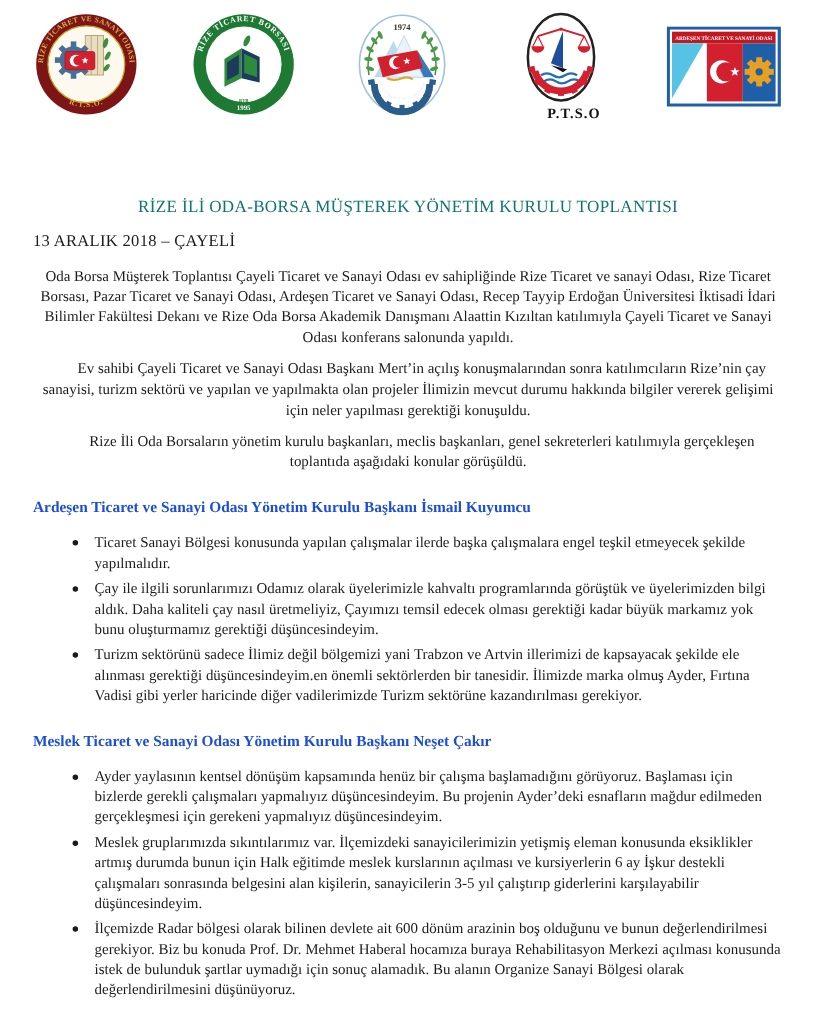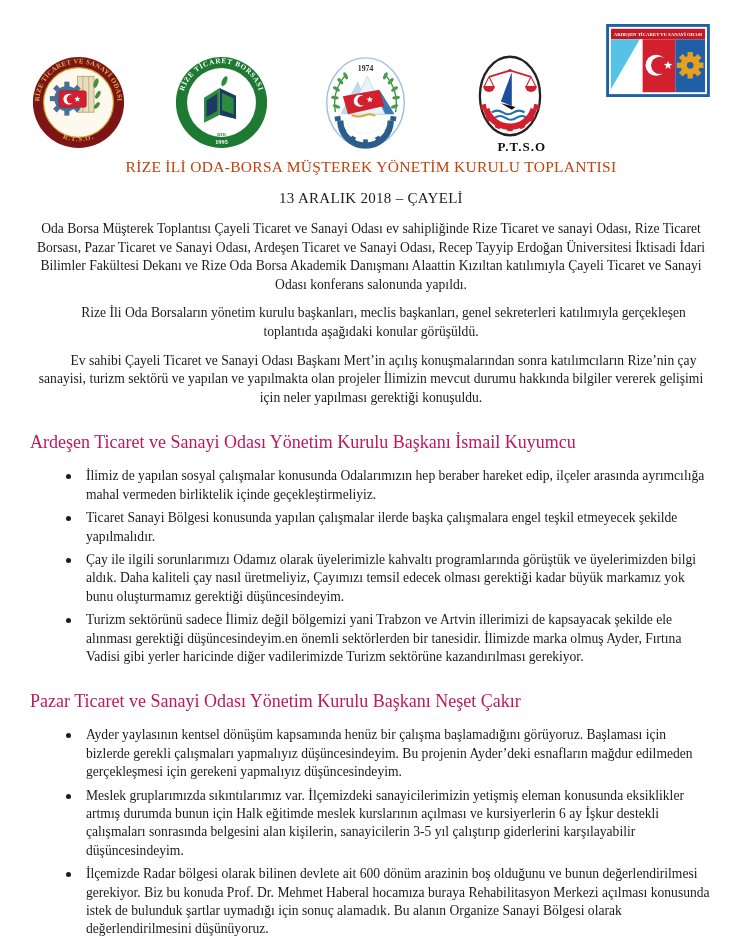--- a/index.html
+++ b/index.html
@@ -9,44 +9,44 @@
     font-family:"Liberation Serif", serif;
     color:#1b1b1b;
   }
   .page { padding:8px 28px 0 30px; }
 
   
   .logos {
     display:flex; justify-content:space-between; align-items:flex-start;
     height:104px; padding:2px 2px 0 0;
   }
-  .logo { display:flex; flex-direction:column; align-items:center;margin-top:44px; }
+  .logo { display:flex; flex-direction:column; align-items:center; }
   .logo-ardesen { margin-top:14px; }
   .logo-ptso .caption {
     font-weight:bold; font-size:13px; letter-spacing:1px; margin-top:1px; color:#111;padding-left:24px;
   }
   svg text { font-family:"Liberation Serif", serif; }
 
   
   h1.doc-title {
-    margin-top:46px; text-align:center; font-weight:normal;
-    font-size:15.5px; letter-spacing:.3px; color:#c2410c;
+    margin-top:68px; text-align:center; font-weight:normal;
+    font-size:15.5px; letter-spacing:.3px; color:#0f766e;
   }
   h2.doc-date {
-    margin-top:14px; text-align:center; font-weight:normal;
+    margin-top:14px; font-weight:normal;
     font-size:15px; letter-spacing:.3px; color:#1c1c1c;
   }
 
   
   .body-text { margin-top:13px; }
   p.para { font-size:13.6px; line-height:18.6px; margin-bottom:10px; text-align:center; }
   p.para.indented { text-indent:25px; }
 
   h3.section-heading {
-    font-size:18px; font-weight:normal; margin:25px 0 14px 0; color:#be185d;
+    font-size:14px; font-weight:bold; margin:25px 0 14px 0; color:#1d4ed8;
   }
   ul.bullets { list-style:none; margin-left:33px; margin-right:2px; }
   ul.bullets li {
     position:relative; padding-left:23px;
     font-size:13.6px; line-height:18.4px; margin-bottom:5px;
   }
   ul.bullets li::before {
     content:""; position:absolute; left:3px; top:7px;
     width:5px; height:5px; border-radius:50%; background:#1b1b1b;
   }
@@ -238,32 +238,31 @@
         </g>
       </svg>
     </div>
   </div>
 
   <h1 class="doc-title">RİZE İLİ ODA-BORSA MÜŞTEREK YÖNETİM KURULU TOPLANTISI</h1>
   <h2 class="doc-date">13 ARALIK 2018 – ÇAYELİ</h2>
 
   <div class="body-text">
     <p class="para">Oda Borsa Müşterek Toplantısı Çayeli Ticaret ve Sanayi Odası ev sahipliğinde Rize Ticaret ve sanayi Odası, Rize Ticaret Borsası, Pazar Ticaret ve Sanayi Odası, Ardeşen Ticaret ve Sanayi Odası, Recep Tayyip Erdoğan Üniversitesi İktisadi İdari Bilimler Fakültesi Dekanı ve Rize Oda Borsa Akademik Danışmanı Alaattin Kızıltan katılımıyla Çayeli Ticaret ve Sanayi Odası konferans salonunda yapıldı.</p>
+    <p class="para indented">Ev sahibi Çayeli Ticaret ve Sanayi Odası Başkanı Mert’in açılış konuşmalarından sonra katılımcıların Rize’nin çay sanayisi, turizm sektörü ve yapılan ve yapılmakta olan projeler İlimizin mevcut durumu hakkında bilgiler vererek gelişimi için neler yapılması gerektiği konuşuldu.</p>
     <p class="para indented">Rize İli Oda Borsaların yönetim kurulu başkanları, meclis başkanları, genel sekreterleri katılımıyla gerçekleşen toplantıda aşağıdaki konular görüşüldü.</p>
-    <p class="para indented">Ev sahibi Çayeli Ticaret ve Sanayi Odası Başkanı Mert’in açılış konuşmalarından sonra katılımcıların Rize’nin çay sanayisi, turizm sektörü ve yapılan ve yapılmakta olan projeler İlimizin mevcut durumu hakkında bilgiler vererek gelişimi için neler yapılması gerektiği konuşuldu.</p>
 
     <h3 class="section-heading">Ardeşen Ticaret ve Sanayi Odası Yönetim Kurulu Başkanı İsmail Kuyumcu</h3>
     <ul class="bullets">
-      <li>İlimiz de yapılan sosyal çalışmalar konusunda Odalarımızın hep beraber hareket edip, ilçeler arasında ayrımcılığa mahal vermeden birliktelik içinde geçekleştirmeliyiz.</li>
       <li>Ticaret Sanayi Bölgesi konusunda yapılan çalışmalar ilerde başka çalışmalara engel teşkil etmeyecek şekilde yapılmalıdır.</li>
       <li>Çay ile ilgili sorunlarımızı Odamız olarak üyelerimizle kahvaltı programlarında görüştük ve üyelerimizden bilgi aldık. Daha kaliteli çay nasıl üretmeliyiz, Çayımızı temsil edecek olması gerektiği kadar büyük markamız yok bunu oluşturmamız gerektiği düşüncesindeyim.</li>
       <li>Turizm sektörünü sadece İlimiz değil bölgemizi yani Trabzon ve Artvin illerimizi de kapsayacak şekilde ele alınması gerektiği düşüncesindeyim.en önemli sektörlerden bir tanesidir. İlimizde marka olmuş Ayder, Fırtına Vadisi gibi yerler haricinde diğer vadilerimizde Turizm sektörüne kazandırılması gerekiyor.</li>
     </ul>
 
-    <h3 class="section-heading">Pazar Ticaret ve Sanayi Odası Yönetim Kurulu Başkanı Neşet Çakır</h3>
+    <h3 class="section-heading">Meslek Ticaret ve Sanayi Odası Yönetim Kurulu Başkanı Neşet Çakır</h3>
     <ul class="bullets">
       <li>Ayder yaylasının kentsel dönüşüm kapsamında henüz bir çalışma başlamadığını görüyoruz. Başlaması için bizlerde gerekli çalışmaları yapmalıyız düşüncesindeyim. Bu projenin Ayder’deki esnafların mağdur edilmeden gerçekleşmesi için gerekeni yapmalıyız düşüncesindeyim.</li>
       <li>Meslek gruplarımızda sıkıntılarımız var. İlçemizdeki sanayicilerimizin yetişmiş eleman konusunda eksiklikler artmış durumda bunun için Halk eğitimde meslek kurslarının açılması ve kursiyerlerin 6 ay İşkur destekli çalışmaları sonrasında belgesini alan kişilerin, sanayicilerin 3-5 yıl çalıştırıp giderlerini karşılayabilir düşüncesindeyim.</li>
       <li>İlçemizde Radar bölgesi olarak bilinen devlete ait 600 dönüm arazinin boş olduğunu ve bunun değerlendirilmesi gerekiyor. Biz bu konuda Prof. Dr. Mehmet Haberal hocamıza buraya Rehabilitasyon Merkezi açılması konusunda istek de bulunduk şartlar uymadığı için sonuç alamadık. Bu alanın Organize Sanayi Bölgesi olarak değerlendirilmesini düşünüyoruz.</li>
     </ul>
   </div>
 
 </div>
 
 </body></html>

